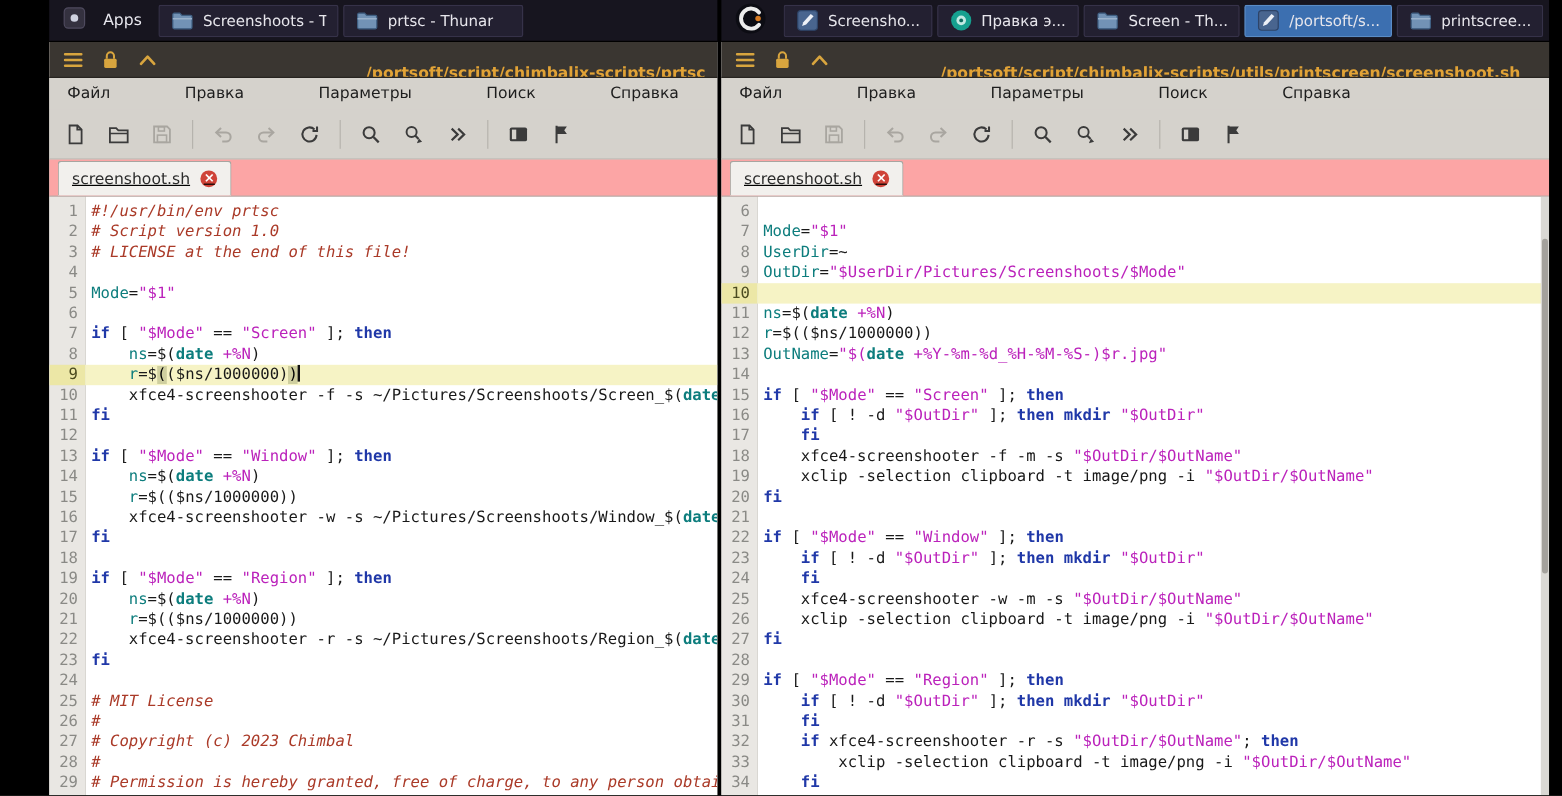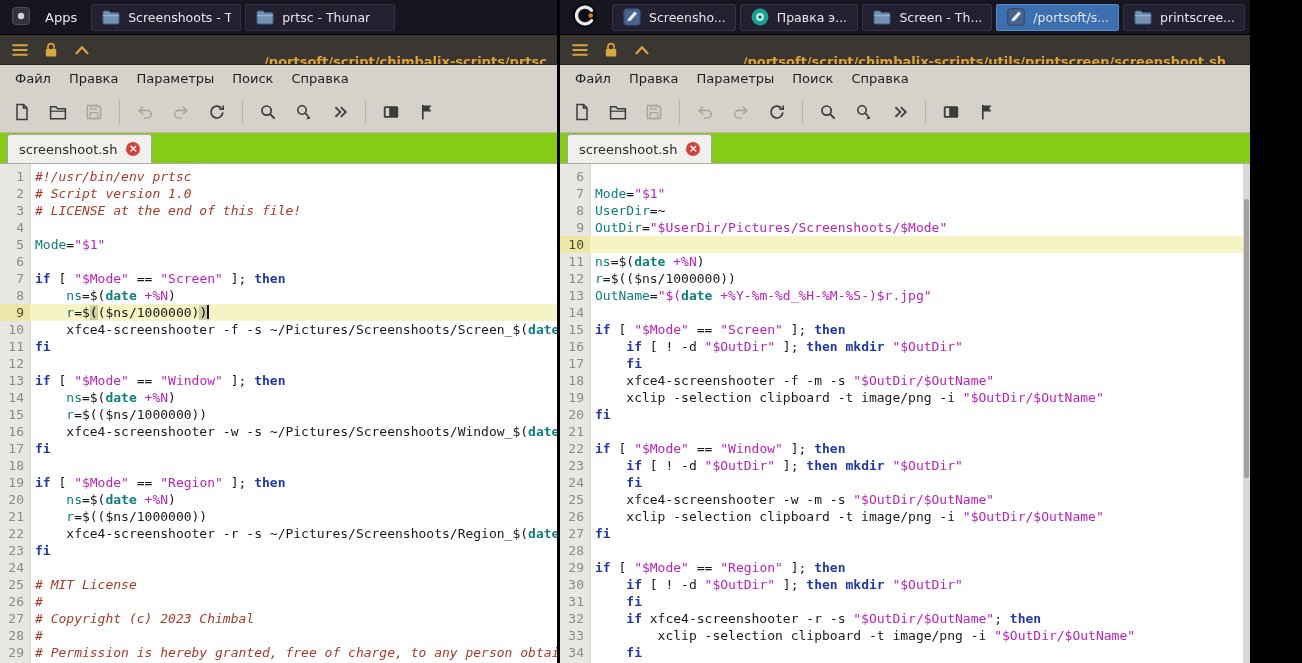--- a/index.html
+++ b/index.html
@@ -1,44 +1,44 @@
 <!DOCTYPE html>
 <html><head>
 <meta charset="utf-8">
 <style>
   html,body{margin:0;padding:0;background:#000;}
   .screen{width:1302px;height:663px;display:flex;background:#000;font-family:"DejaVu Sans",sans-serif;overflow:hidden;}
   .half{height:663px;display:flex;flex-direction:column;overflow:hidden;position:relative;}
-  .half.left{width:557px;}
+  .half.left{width:557px;padding-left:41px;}
   .half.right{width:690px;}
   .divider{width:3px;background:#000;flex:0 0 3px;}
 
   
   .panel{height:35px;flex:0 0 35px;background:#17151f;display:flex;align-items:center;padding:0 5px;gap:8px;border-bottom:1px solid #000;box-sizing:border-box;}
   .apps-btn{display:flex;align-items:center;gap:14px;padding:2px 6px;color:#e9e8ef;font-size:13px;}
   .apps-label{white-space:nowrap;}
   .tasks{display:flex;align-items:center;gap:4px;flex:1;overflow:hidden;}
   .task-btn{height:27px;display:flex;align-items:center;gap:7px;padding:0 9px;color:#e7e6ec;font-size:12.5px;background:#232031;border:1px solid #363249;border-radius:2px;white-space:nowrap;flex:1;max-width:150px;box-sizing:border-box;}
   .task-btn.active{background:#3c6fb0;border-color:#5a8cc6;}
   .task-label{overflow:hidden;white-space:nowrap;}
 
   
   .window{flex:1;display:flex;flex-direction:column;background:#d5d2cc;overflow:hidden;}
   .titlebar{height:29px;flex:0 0 29px;background:#3a3631;border-bottom:1px solid #272420;display:flex;align-items:center;padding:0 10px;gap:4px;overflow:hidden;}
   .titlebar-icons{display:flex;align-items:center;gap:11px;}
   .tb-btn{color:#d8a53e;display:inline-flex;width:20px;height:20px;}
   .title{color:#e2a336;font-weight:bold;font-size:13px;white-space:nowrap;margin-left:auto;margin-top:24px;}
   .title.pad-r{padding-right:14px;}
-  .menubar{height:26px;flex:0 0 26px;background:#d5d2cc;display:flex;align-items:center;padding:0 6px;font-size:13px;color:#1d1d1d;}
+  .menubar{height:26px;flex:0 0 26px;background:#d5d2cc;display:flex;align-items:center;padding:0 6px;font-size:13px;color:#1d1d1d;gap:44px;}
   .menu-item{padding:3px 9px;white-space:nowrap;}
   .toolbar{height:42px;flex:0 0 42px;background:#d5d2cc;border-bottom:1px solid #bdbab4;display:flex;align-items:center;padding:0 5px;gap:2px;box-sizing:border-box;}
   .tool-btn{width:34px;height:34px;display:flex;align-items:center;justify-content:center;color:#3b3b3b;border-radius:3px;}
   .tool-btn.disabled{color:#a9a6a0;}
   .tool-sep{width:1px;height:24px;background:#b6b3ad;margin:0 6px;}
-  .tabbar{height:31px;flex:0 0 31px;background:#84cc16;display:flex;align-items:flex-end;padding:3px 7px 0;border-bottom:1px solid #aeaba6;box-sizing:border-box;}
+  .tabbar{height:31px;flex:0 0 31px;background:#fca5a5;display:flex;align-items:flex-end;padding:3px 7px 0;border-bottom:1px solid #aeaba6;box-sizing:border-box;text-decoration:underline;}
   .tab{height:28px;background:#f2f0ed;border:1px solid #a8a5a0;border-bottom:none;border-radius:3px 3px 0 0;display:flex;align-items:center;gap:9px;padding:0 11px;font-size:13px;color:#2b2b2b;white-space:nowrap;}
   .tab-close{width:14px;height:14px;border-radius:50%;background:#cf4338;color:#fff;font-size:11px;line-height:13px;text-align:center;font-weight:bold;}
 
   
   .code-area{flex:1;overflow:hidden;position:relative;font-family:"DejaVu Sans Mono",monospace;font-size:13px;line-height:17px;background:linear-gradient(90deg,#e9e7e3 30px,#d9d7d2 30px,#d9d7d2 31px,#ffffff 31px);padding-top:4px;box-sizing:border-box;}
   .row{display:flex;height:17px;white-space:pre;}
   .row .ln{flex:0 0 30px;text-align:right;padding-right:6px;color:#8a8a86;box-sizing:border-box;}
   .row .txt{flex:1;padding-left:5px;overflow:hidden;}
   .row.current .txt{background:#f6f3c5;}
   .row.current .ln{background:#ece7a6;color:#4b4b20;}

